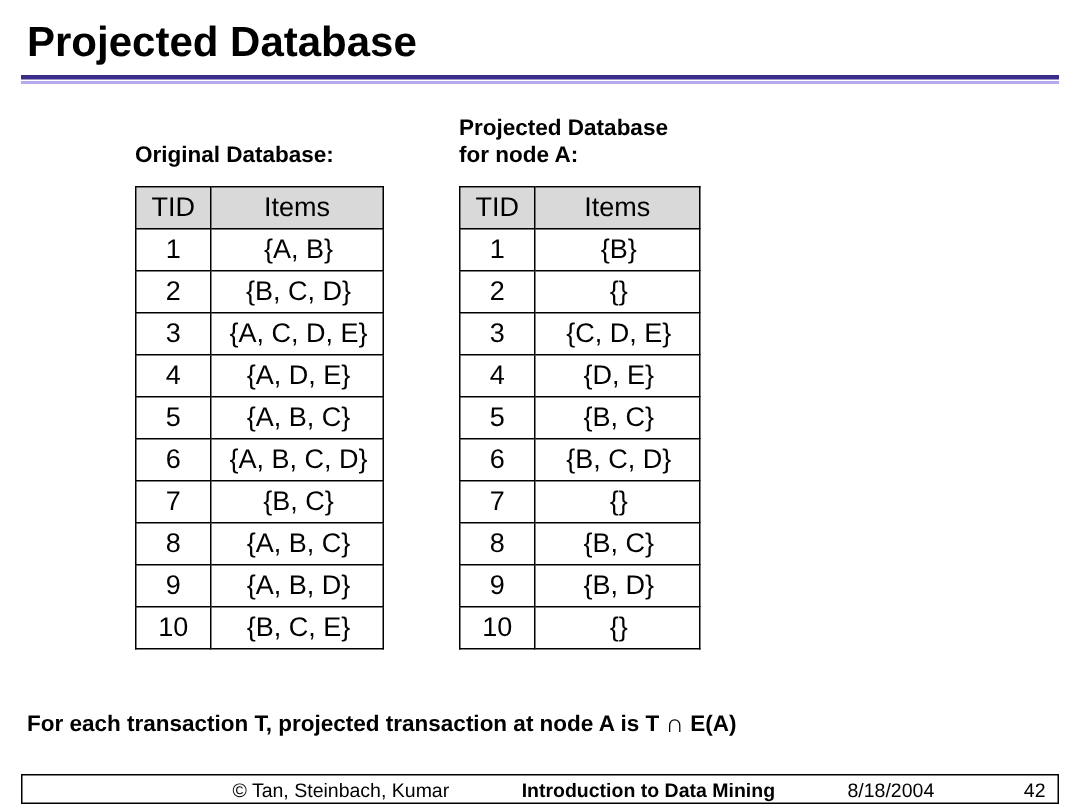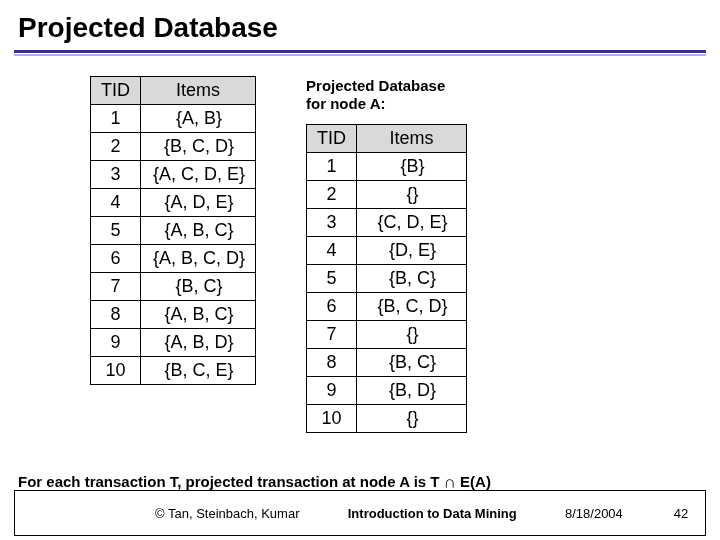--- a/index.html
+++ b/index.html
@@ -61,39 +61,40 @@
     font-size: 15px;
     font-weight: bold;
   }
   .cap { font-size: 17px; position: relative; top: 1px; }
   .footer {
     position: absolute;
     bottom: 4px;
     left: 14px;
     right: 14px;
     border: 1px solid #000;
-    height: 46px;
+    height: 20px;
     font-size: 13px;
     display: flex;
     align-items: center;
   }
   .footer .c { text-align: center; flex: 1; font-weight: bold; }
   .footer .l { padding-left: 140px; }
-  .footer .r { padding-right: 8px; text-align: center; min-width: 40px; }
+  .footer .r { padding-right: 8px; text-align: right; min-width: 40px; }
   .footer .d { min-width: 100px; text-align: left; }
 </style>
 </head>
 <body>
 
 <div class="title">Projected Database</div>
 <div class="title-underline ul1"></div>
 <div class="title-underline ul2"></div>
 
 <div class="content">
   <div class="col">
+    <div class="col-heading">Original Database:</div>
     <table>
       <thead>
         <tr>
           <th>TID</th>
           <th>Items</th>
         </tr>
       </thead>
       <tbody id="left-body">
           <tr>
             <td class="tid">1</td>

